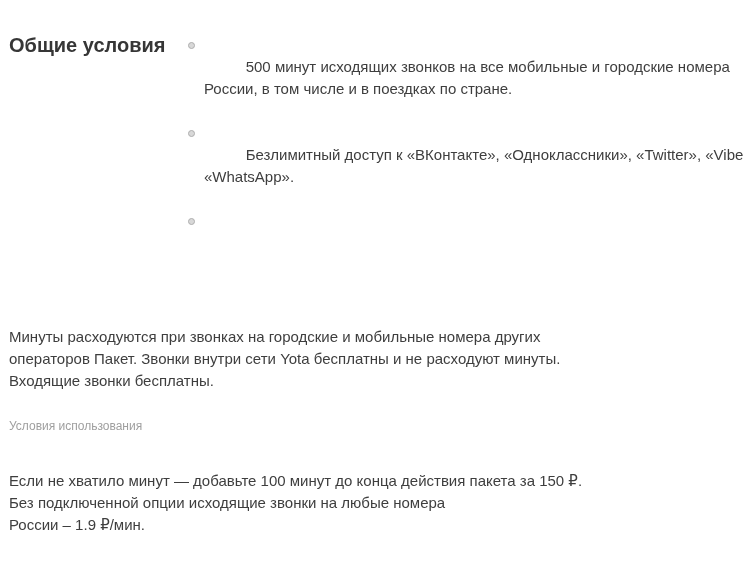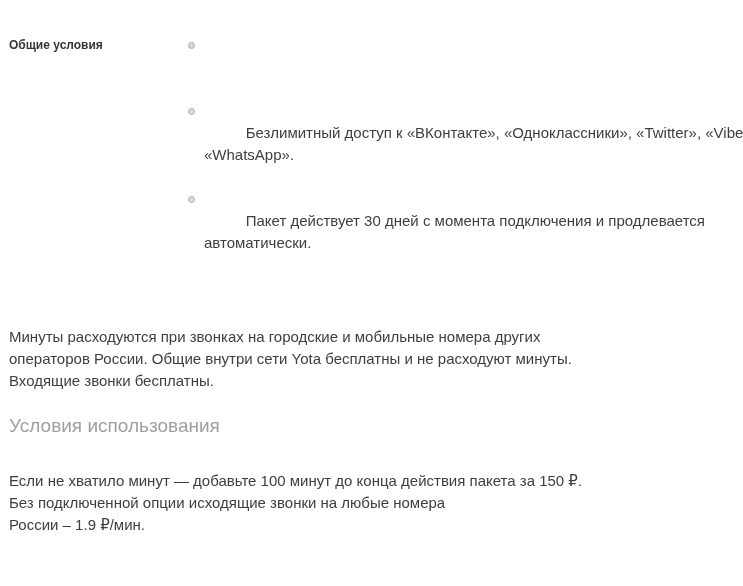--- a/index.html
+++ b/index.html
@@ -27,21 +27,21 @@
   }
   .row + .row {
     margin-top: 50px;
   }
   .label-col {
     flex: 0 0 179px;
     width: 179px;
   }
   .section-title {
     margin: 0;
-    font-size: 12px;
+    font-size: 20px;
     line-height: 22px;
     font-weight: bold;
     color: #363636;
   }
   .content-col {
     flex: 1 1 auto;
     min-width: 0;
     font-size: 15px;
     line-height: 22px;
   }
@@ -65,56 +65,56 @@
     top: 8px;
     width: 5px;
     height: 5px;
     border-radius: 50%;
     background: #d8d8d8;
     border: 1px solid #aeaeae;
     box-sizing: content-box;
   }
   .subheading {
     margin: 23px 0 33px 0;
-    font-size: 19px;
+    font-size: 12px;
     line-height: 22px;
     font-weight: normal;
     color: #9f9f9f;
   }
 </style>
 </head>
 <body>
 
 <div class="page">
 
   <section class="row">
     <div class="label-col">
       <h3 class="section-title">Общие условия</h3>
     </div>
     <div class="content-col">
       <ul class="bullet-list">
         <li>
-          <span class="marker"></span>
+          <span class="marker"></span><span>500 минут исходящих звонков на все мобильные и городские номера
+России, в том числе и в поездках по стране.</span>
         </li>
         <li>
           <span class="marker"></span><span>Безлимитный доступ к «ВКонтакте», «Одноклассники», «Twitter», «Viber»,
 «WhatsApp».</span>
         </li>
         <li>
-          <span class="marker"></span><span>Пакет действует 30 дней с момента подключения и продлевается
-автоматически.</span>
+          <span class="marker"></span>
         </li>
       </ul>
     </div>
   </section>
 
   <section class="row">
     <div class="content-col">
       <p>Минуты расходуются при звонках на городские и мобильные номера других
-операторов России. Общие внутри сети Yota бесплатны и не расходуют минуты.
+операторов Пакет. Звонки внутри сети Yota бесплатны и не расходуют минуты.
 Входящие звонки бесплатны.</p>
       <h4 class="subheading">Условия использования</h4>
       <p>Если не хватило минут — добавьте 100 минут до конца действия пакета за 150 ₽.
 Без подключенной опции исходящие звонки на любые номера
 России – 1.9 ₽/мин.</p>
 
     </div>
   </section>
 
 </div>

